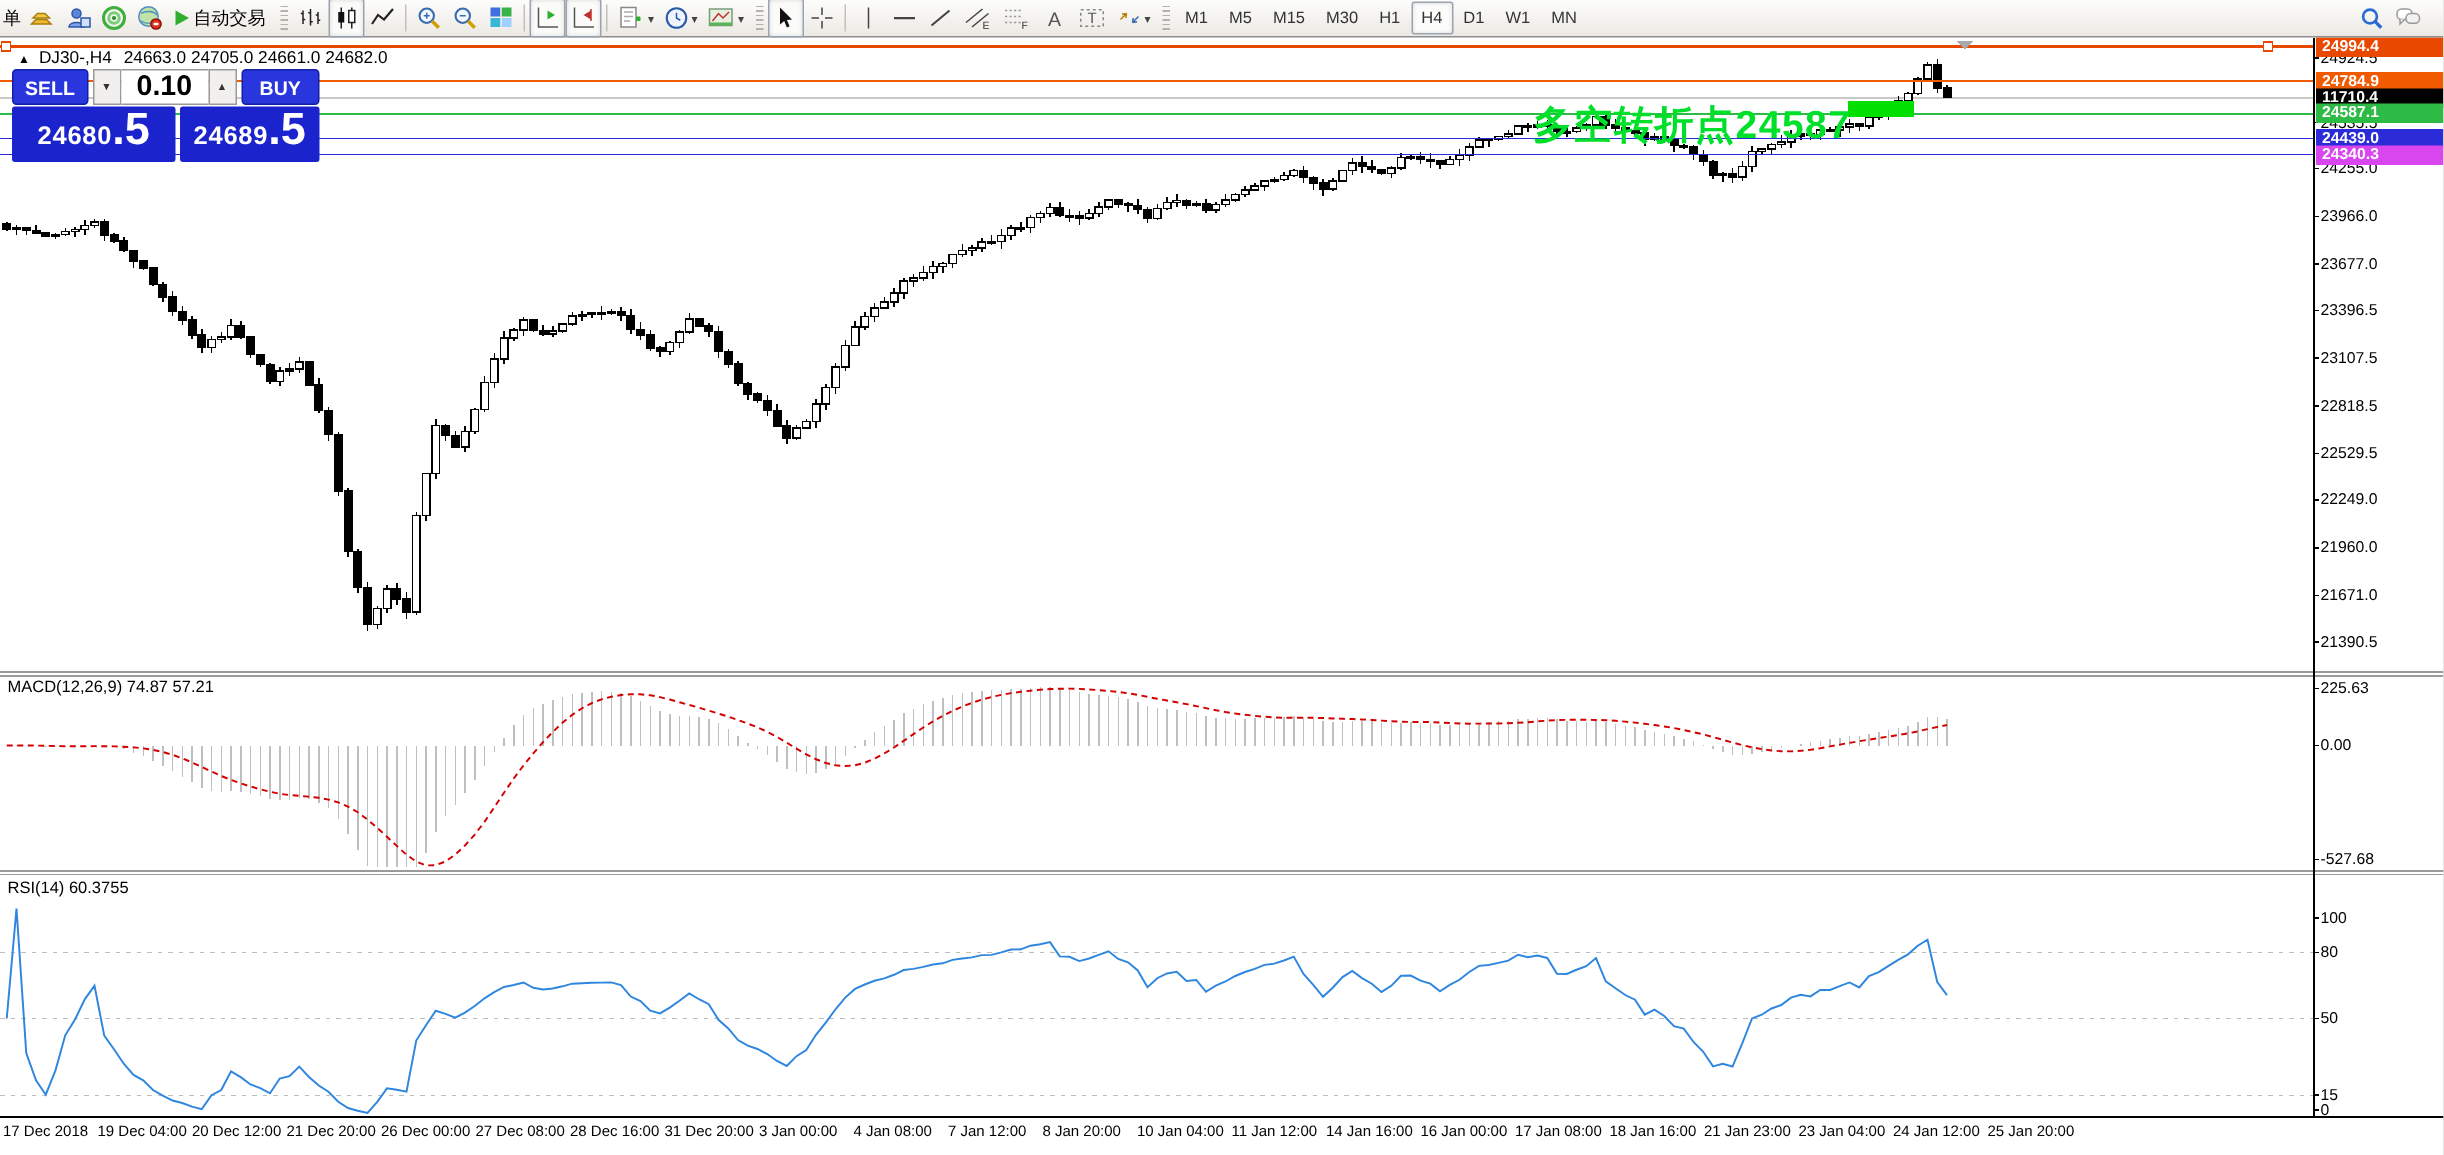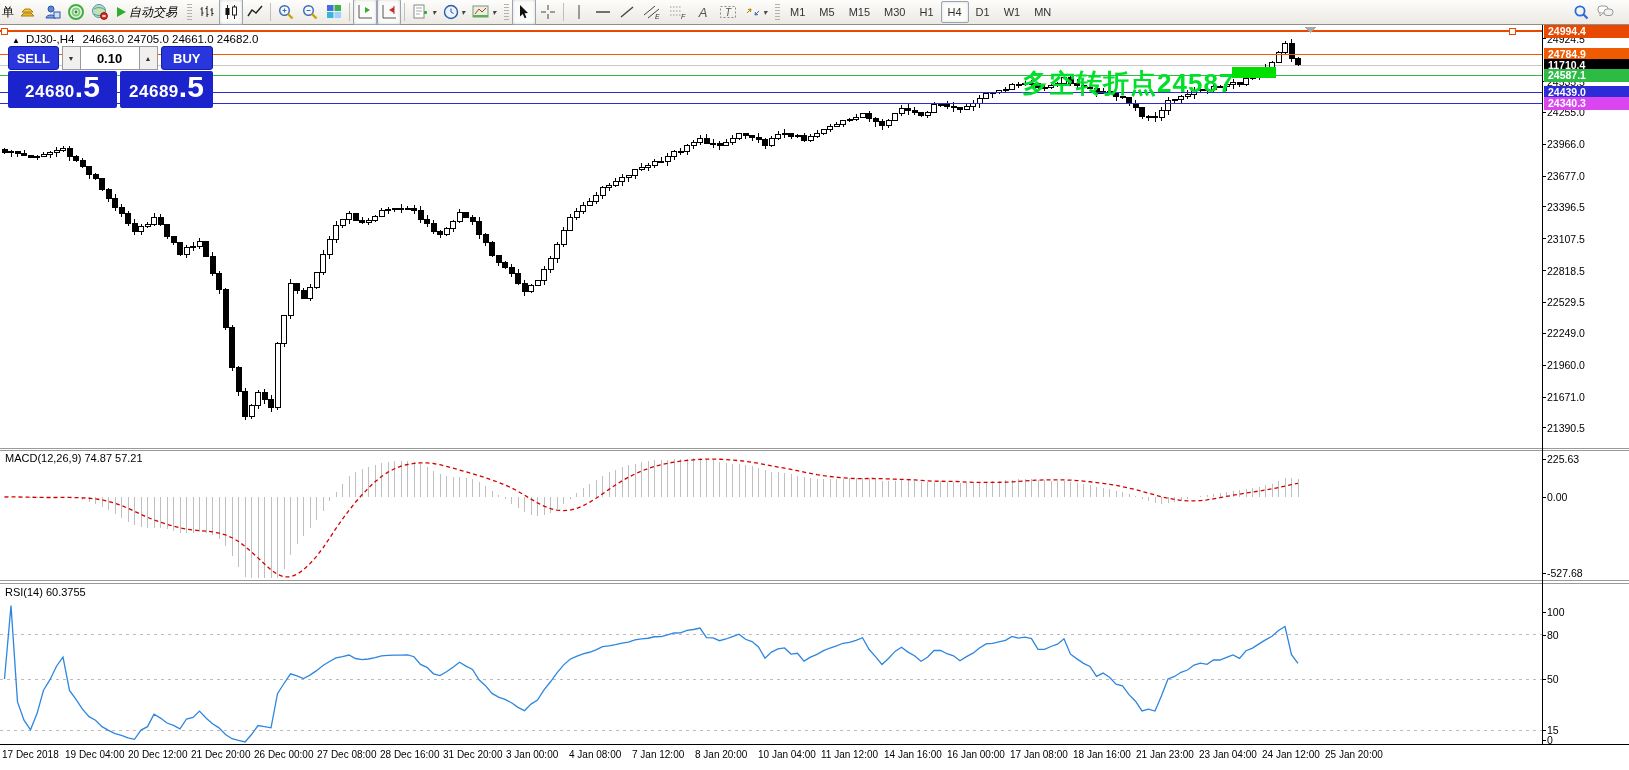--- a/index.html
+++ b/index.html
@@ -6,21 +6,21 @@
   #app{position:relative;width:1629px;height:770px;background:#fff;overflow:hidden;
        font-family:"Liberation Sans",sans-serif;color:#000;}
   
   #toolbar{position:absolute;left:0;top:0;width:1629px;height:24px;
     background:linear-gradient(#fdfdfc,#ece9e3);border-bottom:1px solid #8e8e8e;
     display:flex;align-items:center;z-index:6;}
   .tb-handle{width:5px;height:16px;margin:0 3px 0 5px;
     background:repeating-linear-gradient(180deg,#b5b2ac 0 1px,transparent 1px 3px);}
   .tb-sep{width:1px;height:18px;background:#c3c0ba;margin:0 3px;}
   .tb-btn{height:26px;min-width:24px;display:flex;align-items:center;justify-content:center;
-    border:1px solid transparent;border-radius:2px;padding:0 2px;box-sizing:border-box;font-style:italic;}
+    border:1px solid transparent;border-radius:2px;padding:0 2px;box-sizing:border-box;}
   .tb-btn.pressed{border:1px solid #9aa4b0;background:#fbfbfa;box-shadow:inset 0 0 3px #d7d7d7;}
   .tb-btn svg{display:block;}
   .caret{font-size:8px;color:#444;margin-left:1px;}
   .tb-text{font-size:12px;margin:0 2px;}
   .tf-btn{height:20px;padding:0 6px;font-size:11px;color:#333;display:flex;align-items:center;
     border:1px solid transparent;border-radius:2px;}
   .tf-btn.pressed{border:1px solid #9aa4b0;background:#fcfcfb;box-shadow:inset 0 0 3px #d9d9d9;}
   #tb-right{margin-left:auto;display:flex;align-items:center;margin-right:10px;}
   
   #chart-title{position:absolute;left:12px;top:33px;font-size:11.5px;z-index:5;}
@@ -29,21 +29,21 @@
   
   #trade-panel{position:absolute;left:8px;top:46px;width:205px;z-index:7;}
   .tp-row1{display:flex;height:24px;}
   .tp-btn{background:#2a36dd;border:1px solid #1020a0;border-radius:3px;color:#fff;
     font-size:13px;font-weight:bold;display:flex;align-items:center;justify-content:center;}
   #sell-btn{width:51px;} #buy-btn{width:53px;margin-left:2px;}
   .vol-group{display:flex;margin-left:3px;margin-right:1px;}
   .vol-arrow{width:17px;background:#f1f0ee;border:1px solid #9a9a9a;font-size:7px;color:#333;
     display:flex;align-items:center;justify-content:center;}
   #vol-field{width:58px;background:#fff;border:1px solid #9a9a9a;border-left:none;border-right:none;
-    font-size:13px;font-weight:bold;display:flex;align-items:center;justify-content:center;}
+    font-size:19px;font-weight:bold;display:flex;align-items:center;justify-content:center;}
   .tp-row2{display:flex;height:37px;margin-top:1px;}
   .tp-price{background:#1b23cd;border-radius:2px;color:#fff;display:flex;align-items:baseline;
     justify-content:center;padding-top:1px;}
   #sell-price{width:118px;} #buy-price{width:101px;margin-left:3px;}
   .p-main{font-size:17px;font-weight:bold;letter-spacing:.5px;}
   .p-frac{font-size:30px;font-weight:bold;line-height:30px;}
   
   #chart-svg{position:absolute;left:0;top:0;z-index:1;}
   .axis-label{position:absolute;left:1547px;height:11px;line-height:11px;font-size:10.5px;z-index:4;}
   .axis-badge{position:absolute;left:1544px;width:81px;height:13px;line-height:13px;

